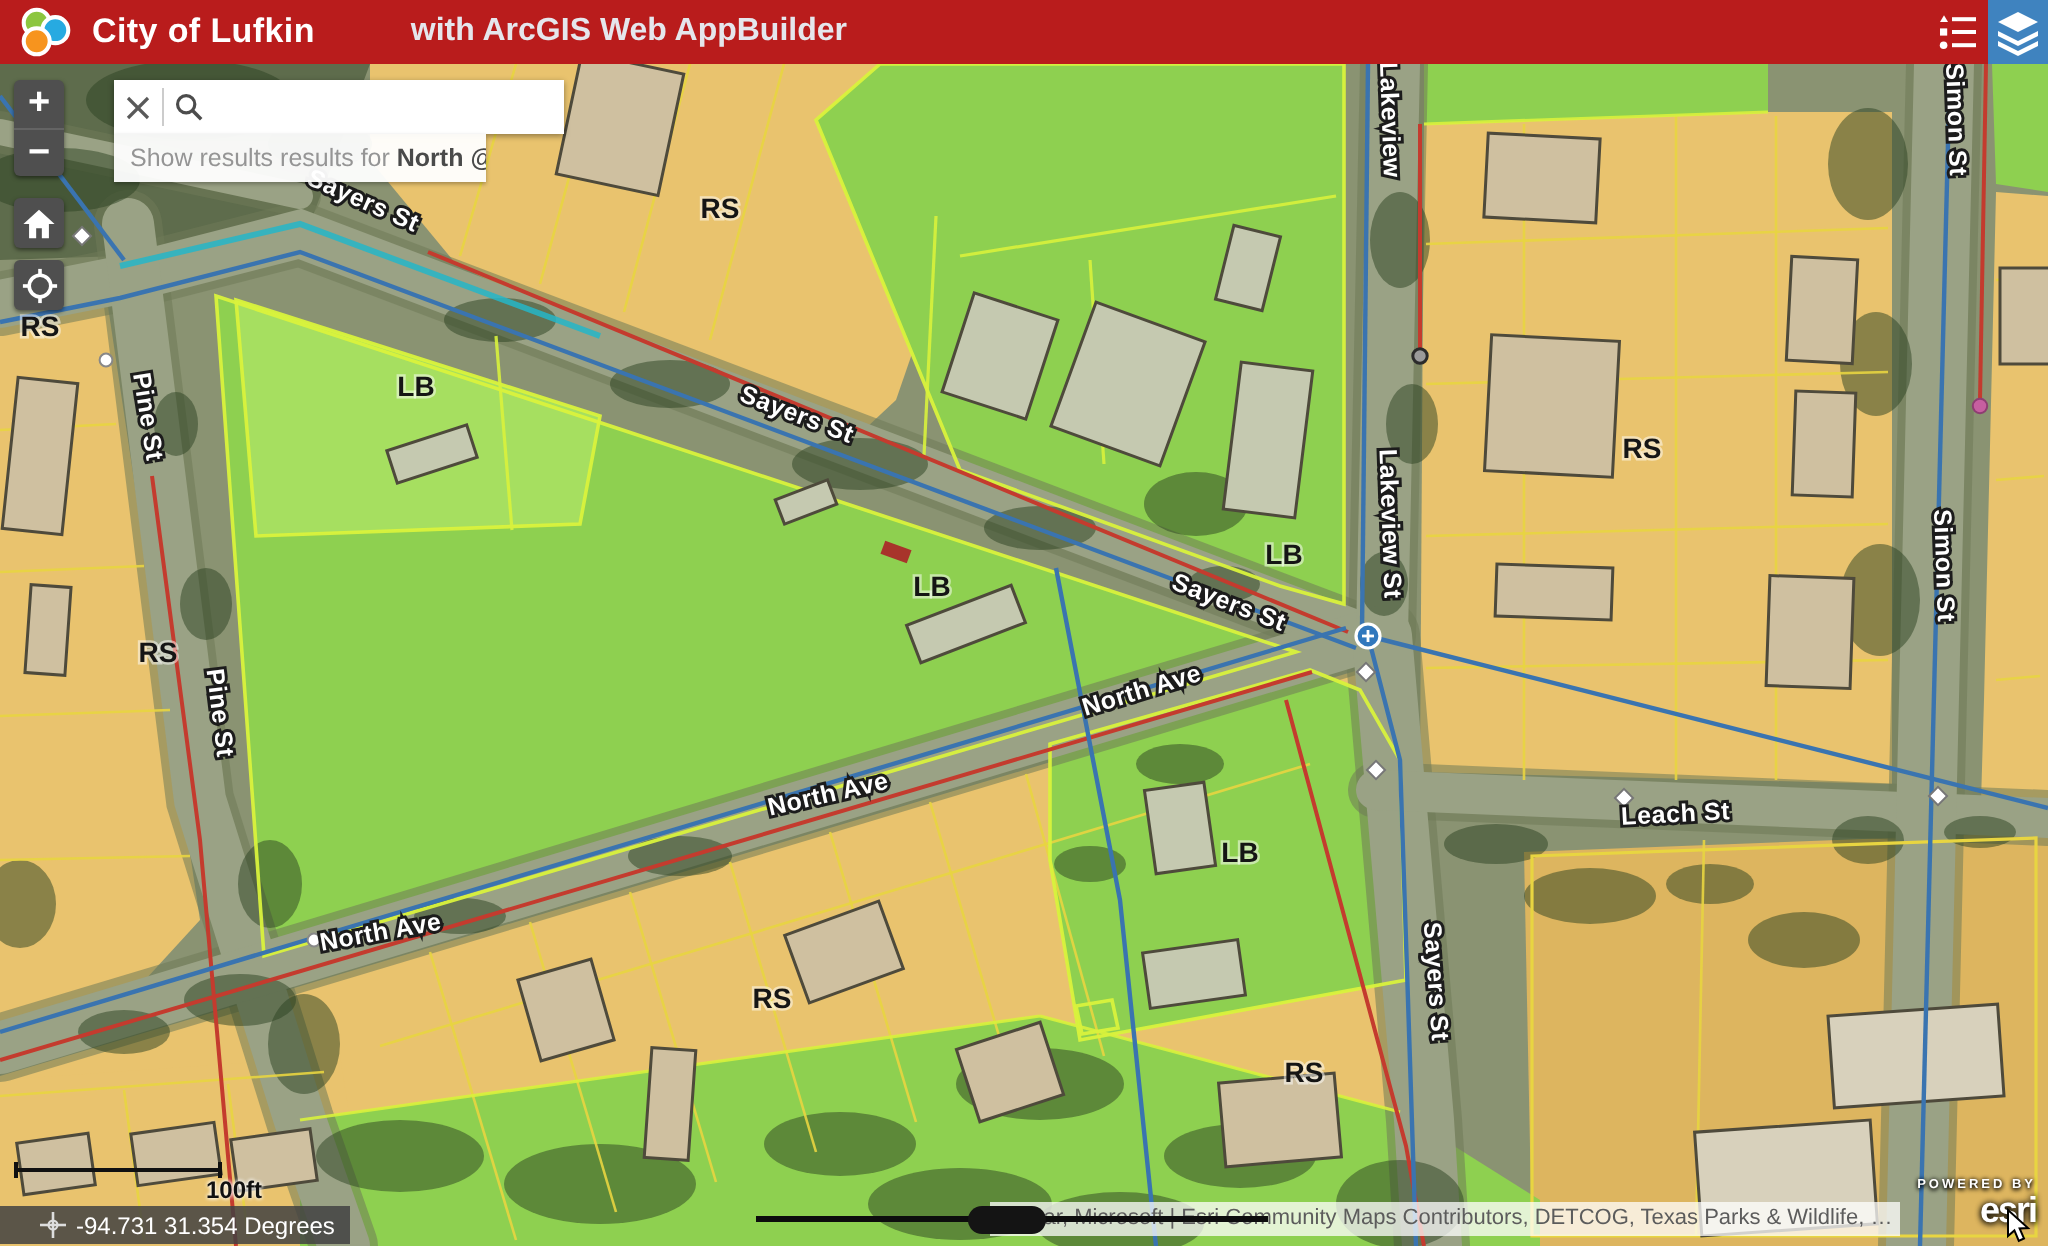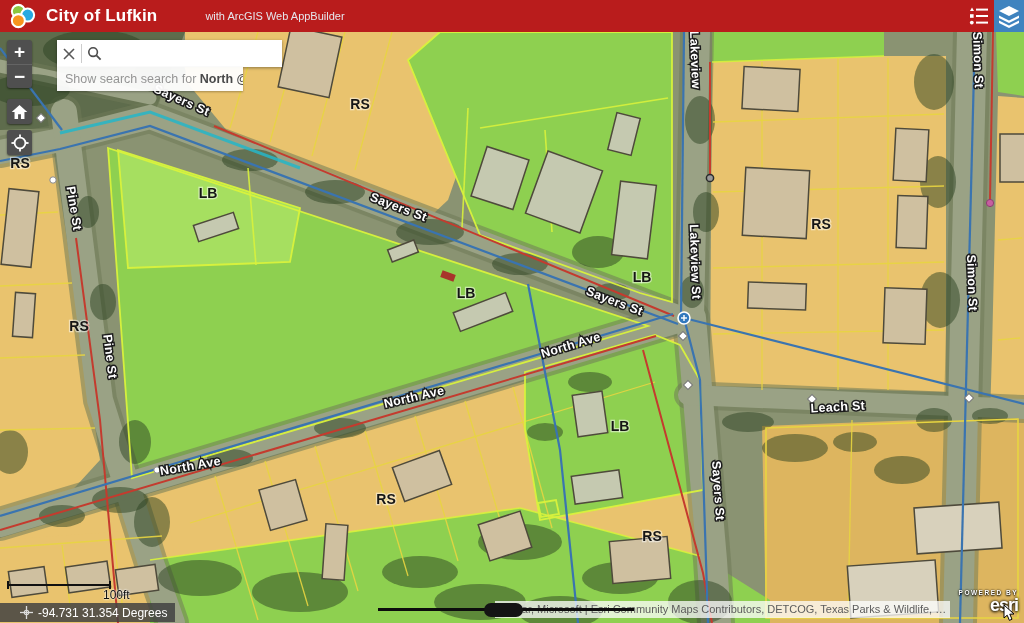--- a/index.html
+++ b/index.html
@@ -2,42 +2,42 @@
 <html><head>
 <meta charset="utf-8">
 <style>
   html,body{margin:0;padding:0;background:#222;}
   *{box-sizing:border-box;font-family:"Liberation Sans",sans-serif;}
   .app{position:relative;width:1024px;height:623px;overflow:hidden;background:#8a9372;}
   
   .hdr{position:absolute;left:0;top:0;width:1024px;height:32px;background:#b91c1c;z-index:30;display:flex;align-items:center;}
   .hdr-logo{width:30px;height:26px;margin-left:8px;}
   .hdr-title{color:#fff;font-size:17px;font-weight:bold;margin-left:8px;letter-spacing:.2px;}
-  .hdr-sub{color:#e8f1f8;font-size:11px;margin-left:48px;font-weight:normal;opacity:.95;}
+  .hdr-sub{color:#e8f1f8;font-size:16px;margin-left:48px;font-weight:bold;opacity:.95;}
   .hdr-icons{margin-left:auto;display:flex;align-items:center;height:32px;}
   .hdr-ic{width:30px;height:32px;display:flex;align-items:center;justify-content:center;cursor:pointer;}
   .hdr-ic.active{background:#3f83bf;}
   
   .widget{position:absolute;z-index:20;}
   .zoomstack{left:7px;top:40px;width:25px;background:#4f4f4f;border-radius:3px;box-shadow:0 1px 2px rgba(0,0,0,.5);}
   .zbtn{width:25px;height:24px;color:#fff;font-size:19px;line-height:23px;text-align:center;cursor:pointer;font-weight:bold;}
   .zbtn + .zbtn{border-top:1px solid #646464;}
   .sqbtn{left:7px;width:25px;height:25px;background:#4f4f4f;border-radius:3px;display:flex;align-items:center;justify-content:center;cursor:pointer;box-shadow:0 1px 2px rgba(0,0,0,.5);}
   .homebtn{top:99px;}
   .locbtn{top:130px;}
   .searchbox{left:57px;top:40px;width:225px;height:27px;background:#fff;display:flex;align-items:stretch;box-shadow:0 1px 3px rgba(0,0,0,.4);}
   .searchbox input{flex:1;border:0;outline:none;font-size:14px;color:#4c4c4c;padding:0 8px;min-width:0;}
   .sbtn{width:24px;display:flex;align-items:center;justify-content:center;cursor:pointer;color:#595959;}
   .sdiv{width:1px;background:#ccc;margin:4px 0;}
   .suggest{left:57px;top:67px;width:186px;background:rgba(255,255,255,.95);padding:5px 8px;font-size:12.5px;color:#959595;cursor:pointer;box-shadow:0 1px 2px rgba(0,0,0,.3);white-space:nowrap;overflow:hidden;}
   .suggest b{color:#4a4a4a;}
   .coords{left:0;top:603px;height:19px;background:rgba(66,66,66,.85);color:#fff;font-size:12px;display:flex;align-items:center;padding:0 8px 0 20px;text-align:center;}
   .coords svg{margin-right:5px;}
   .scalebar{left:5px;top:578px;width:140px;height:26px;pointer-events:none;}
-  .scalelabel{position:absolute;left:98px;top:10px;font-size:12px;font-weight:normal;color:#111;text-shadow:0 0 2px #fff,0 0 2px #fff;}
+  .scalelabel{position:absolute;left:98px;top:10px;font-size:12px;font-weight:bold;color:#111;text-shadow:0 0 2px #fff,0 0 2px #fff;}
   .attrib{left:495px;top:601px;width:455px;height:17px;background:rgba(255,255,255,.75);color:#5c5c5c;font-size:11px;line-height:17px;padding:0 6px;white-space:nowrap;overflow:hidden;z-index:18;}
   .attr-line{position:absolute;left:378px;top:608px;width:256px;height:3px;background:#0d0d0d;z-index:19;}
   .attr-thumb{position:absolute;left:484px;top:603px;width:39px;height:14px;background:#141414;border-radius:7px;z-index:19;}
   .esri{right:6px;bottom:9px;text-align:right;z-index:21;line-height:1;}
   .esri .pb{font-size:6.5px;font-weight:bold;color:#fff;letter-spacing:1.5px;text-shadow:0 0 2px #000,0 1px 2px #000;}
   .esri .big{font-size:18px;font-weight:bold;color:#fff;text-shadow:0 0 3px #000,0 1px 3px rgba(0,0,0,.8);letter-spacing:-1px;}
   #map-svg{position:absolute;left:0;top:0;z-index:1;}
   .cursor{position:absolute;left:1003px;top:604px;z-index:40;pointer-events:none;}
 </style>
 </head>
@@ -300,21 +300,21 @@
       </svg>
     </div>
     <div class="sdiv"></div>
     <div class="sbtn">
       <svg width="15" height="15" viewBox="0 0 16 16">
         <circle cx="6.5" cy="6.5" r="4.6" fill="none" stroke="#4c4c4c" stroke-width="1.7"></circle>
         <line x1="10" y1="10" x2="14.5" y2="14.5" stroke="#4c4c4c" stroke-width="1.9"></line>
       </svg>
     </div>
   </div>
-  <div class="widget suggest"><span>Show search search for </span><b>North @ Say…</b></div>
+  <div class="widget suggest"><span>Show results results for </span><b>North @ Say…</b></div>
 
   <div class="widget scalebar">
     <svg width="140" height="26">
       <path d="M3,3 L3,11 M3,7 L105,7 M105,3 L105,11" stroke="#111" stroke-width="2" fill="none"></path>
     </svg>
     <span class="scalelabel">100ft</span>
   </div>
 
   <div class="widget coords">
     <svg width="13" height="13" viewBox="0 0 14 14">

